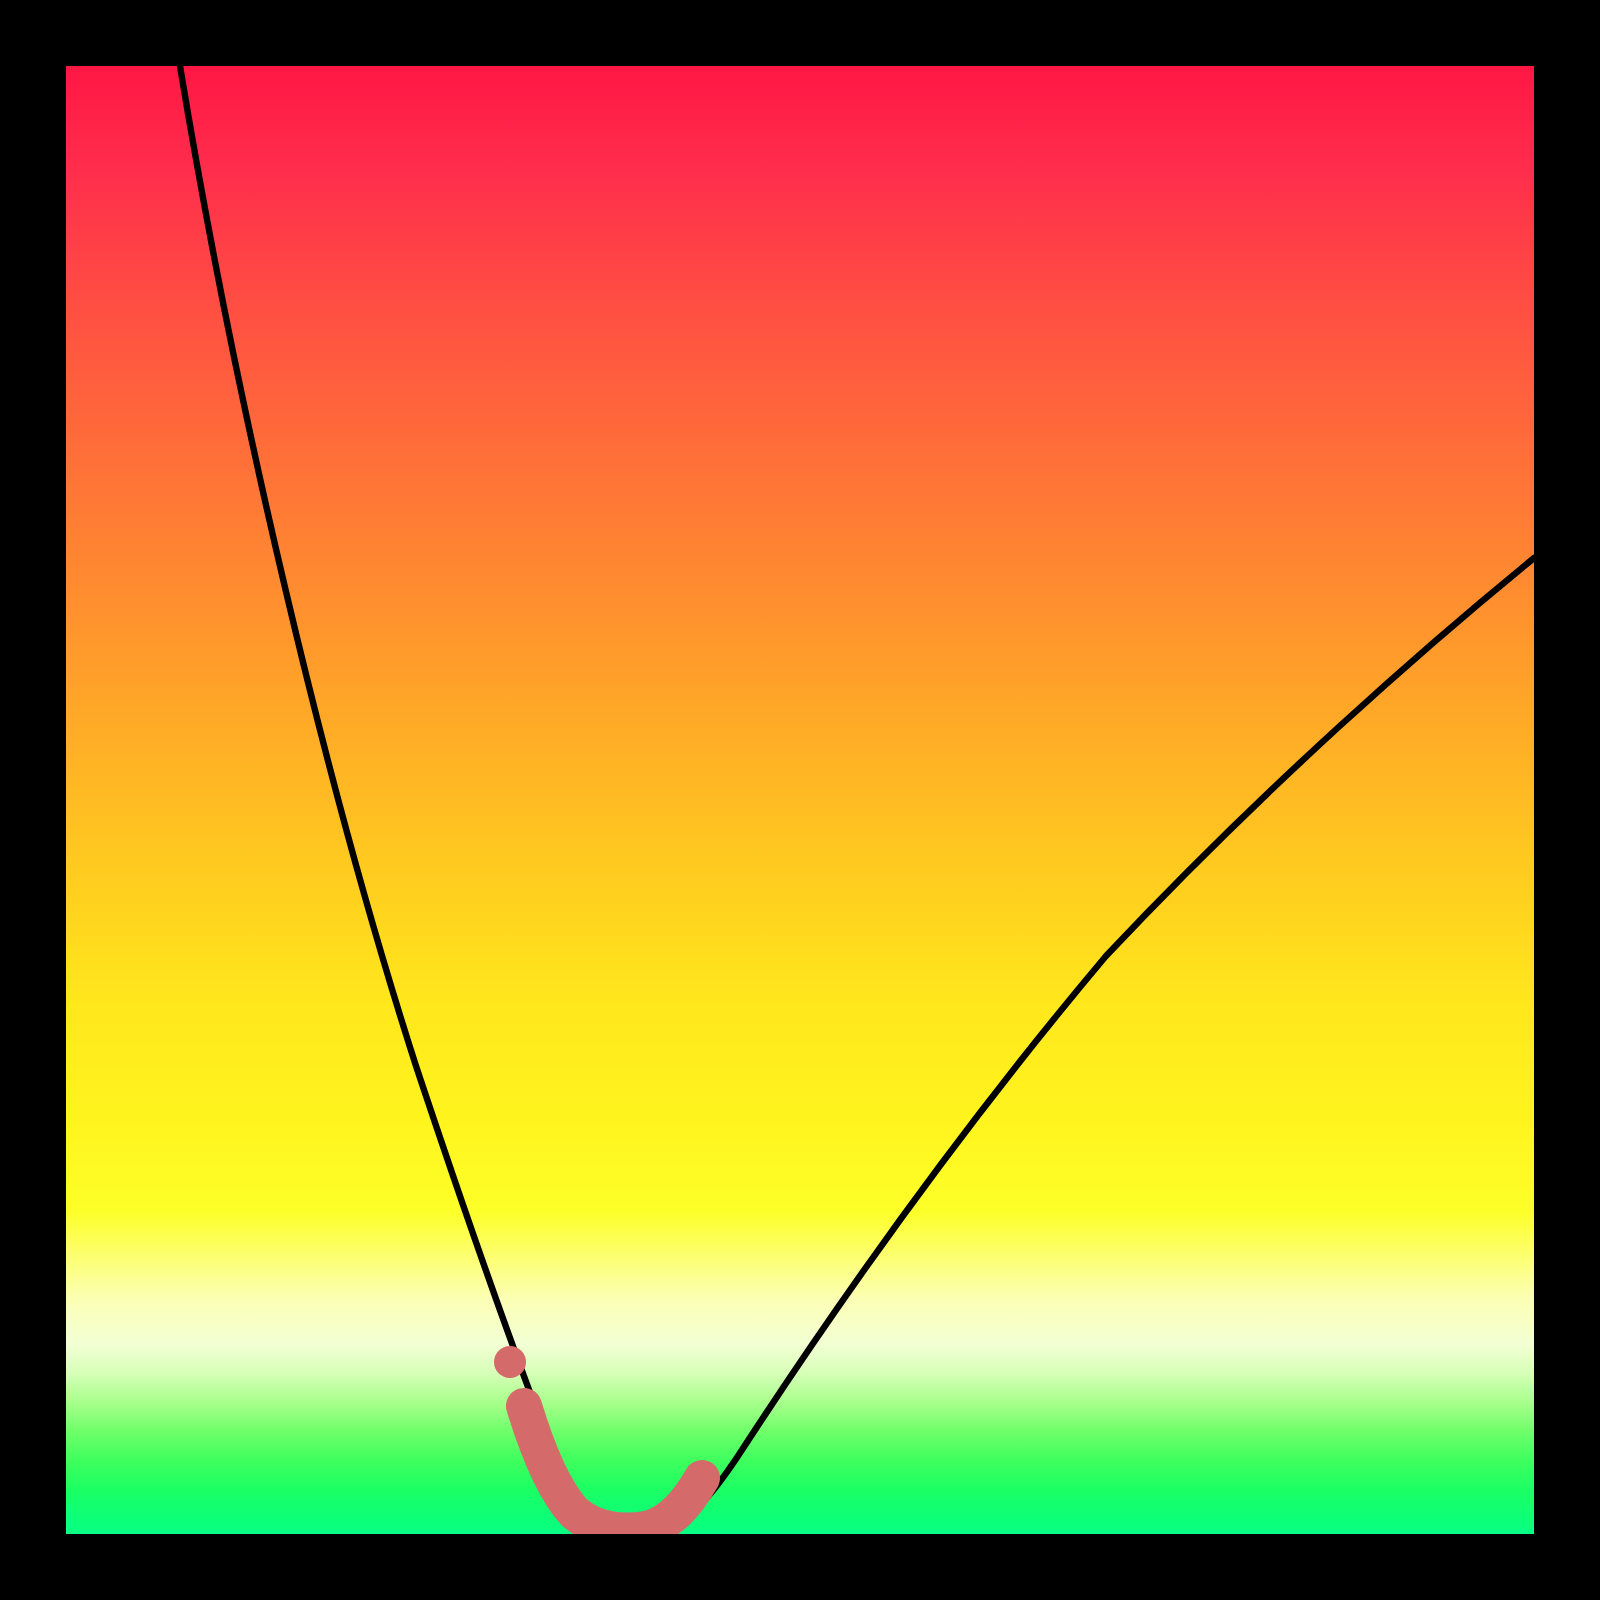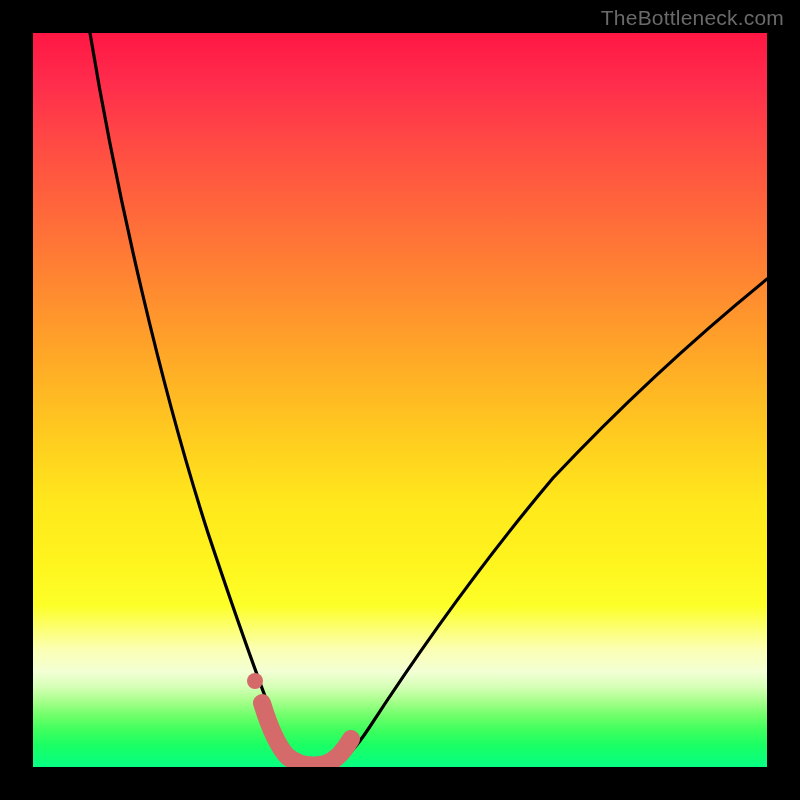--- a/index.html
+++ b/index.html
@@ -95,15 +95,14 @@
 
       <path d="M 229 670
                C 236 693, 244 712, 254 723
                C 264 732, 278 734, 292 731
                C 302 728, 310 720, 318 706" fill="none" stroke="#d56a6a" stroke-width="18" stroke-linecap="round" stroke-linejoin="round"></path>
 
       <circle cx="222" cy="648" r="8" fill="#d56a6a"></circle>
     </svg>
   </div>
 
-  <div class="watermark">TheBottleneck.com</div>
 
 </div>
 
 </body></html>

